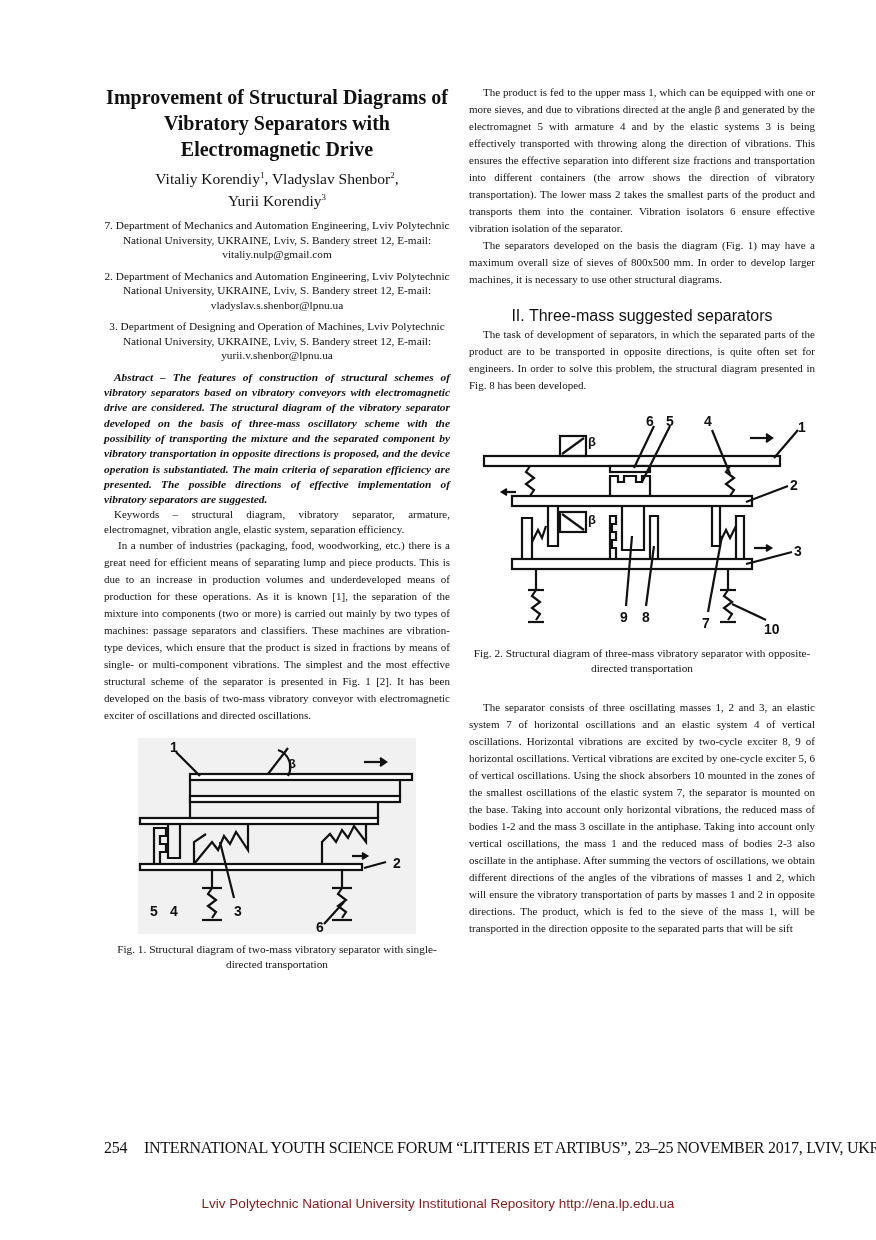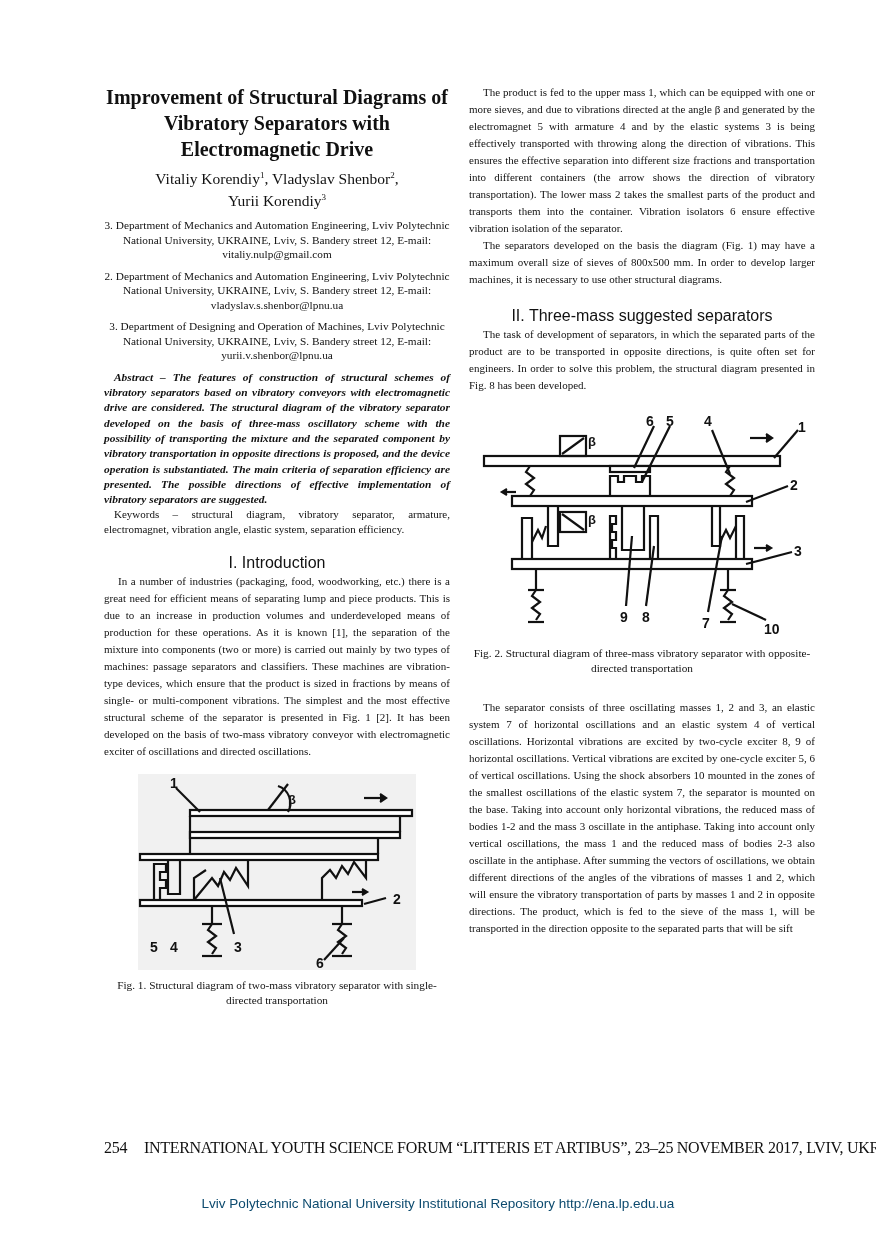--- a/index.html
+++ b/index.html
@@ -13,39 +13,38 @@
   .affil { font-size: 11.3px; line-height: 14.5px; text-align: center; margin: 0 0 7px 0; }
   .abstract { font-size: 11.4px; line-height: 15.3px; text-align: justify; font-style: italic; font-weight: bold; margin: 0; text-indent: 10px; }
   .abstract .lbl { font-weight: bold; font-style: italic; }
   .keywords { font-size: 11px; line-height: 15px; text-align: justify; margin: 0; text-indent: 10px; }
   .section { font-family: "Liberation Sans", sans-serif; font-size: 16px; line-height: 20px; text-align: center; margin: 0; font-weight: normal; }
   .para { font-size: 11px; line-height: 17px; text-align: justify; margin: 0; text-indent: 14px; }
   .caption { font-size: 11.3px; line-height: 14.5px; text-align: center; margin: 0; }
   .fig { display: block; margin: 0 auto; }
   .footer { position: absolute; left: 104px; top: 1139px; width: 680px; font-size: 16px; letter-spacing: -0.3px; white-space: nowrap; }
   .footer .pg { display: inline-block; width: 40px; }
-  .repo { position: absolute; top: 1196px; left: 0; width: 876px; text-align: center; font-family: "Liberation Sans", sans-serif; font-size: 13.5px; color: #0c4a6e; }
+  .repo { position: absolute; top: 1196px; left: 0; width: 876px; text-align: center; font-family: "Liberation Sans", sans-serif; font-size: 13.5px; color: #7f1d1d; }
 </style>
 </head>
 <body>
 
 <div class="col left">
   <h1 class="title">Improvement of Structural Diagrams of Vibratory Separators with Electromagnetic Drive</h1>
   <div class="authors">
     <span>Vitaliy Korendiy</span><sup>1</sup>,
     <span>Vladyslav Shenbor</span><sup>2</sup>,<br>
     <span>Yurii Korendiy</span><sup>3</sup>
   </div>
-  <p class="affil">3. Department of Mechanics and Automation Engineering, Lviv Polytechnic National University, UKRAINE, Lviv, S. Bandery street 12, E-mail: vitaliy.nulp@gmail.com</p>
+  <p class="affil">7. Department of Mechanics and Automation Engineering, Lviv Polytechnic National University, UKRAINE, Lviv, S. Bandery street 12, E-mail: vitaliy.nulp@gmail.com</p>
   <p class="affil">2. Department of Mechanics and Automation Engineering, Lviv Polytechnic National University, UKRAINE, Lviv, S. Bandery street 12, E-mail: vladyslav.s.shenbor@lpnu.ua</p>
   <p class="affil">3. Department of Designing and Operation of Machines, Lviv Polytechnic National University, UKRAINE, Lviv, S. Bandery street 12, E-mail: yurii.v.shenbor@lpnu.ua</p>
   <p class="abstract"><span class="lbl">Abstract –</span><span> The features of construction of structural schemes of vibratory separators based on vibratory conveyors with electromagnetic drive are considered. The structural diagram of the vibratory separator developed on the basis of three-mass oscillatory scheme with the possibility of transporting the mixture and the separated component by vibratory transportation in opposite directions is proposed, and the device operation is substantiated. The main criteria of separation efficiency are presented. The possible directions of effective implementation of vibratory separators are suggested.</span></p>
   <p class="keywords">Keywords – structural diagram, vibratory separator, armature, electromagnet, vibration angle, elastic system, separation efficiency.</p>
 
-  <h2 class="section" style="margin-top:16px;">I. Introduction</h2>
   <p class="para">In a number of industries (packaging, food, woodworking, etc.) there is a great need for efficient means of separating lump and piece products. This is due to an increase in production volumes and underdeveloped means of production for these operations. As it is known [1], the separation of the mixture into components (two or more) is carried out mainly by two types of machines: passage separators and classifiers. These machines are vibration-type devices, which ensure that the product is sized in fractions by means of single- or multi-component vibrations. The simplest and the most effective structural scheme of the separator is presented in Fig. 1 [2]. It has been developed on the basis of two-mass vibratory conveyor with electromagnetic exciter of oscillations and directed oscillations.</p>
 
   <div style="margin-top:14px;">
     <svg class="fig" width="278" height="196" viewBox="0 0 278 196">
       <rect x="0" y="0" width="278" height="196" fill="#f1f1f1"></rect>
       <g stroke="#111" stroke-width="2.2" fill="none">
 
         <rect x="52" y="36" width="222" height="6" fill="#fff"></rect>
         <line x1="52" y1="42" x2="52" y2="84"></line>
         <line x1="262" y1="42" x2="262" y2="58"></line>

